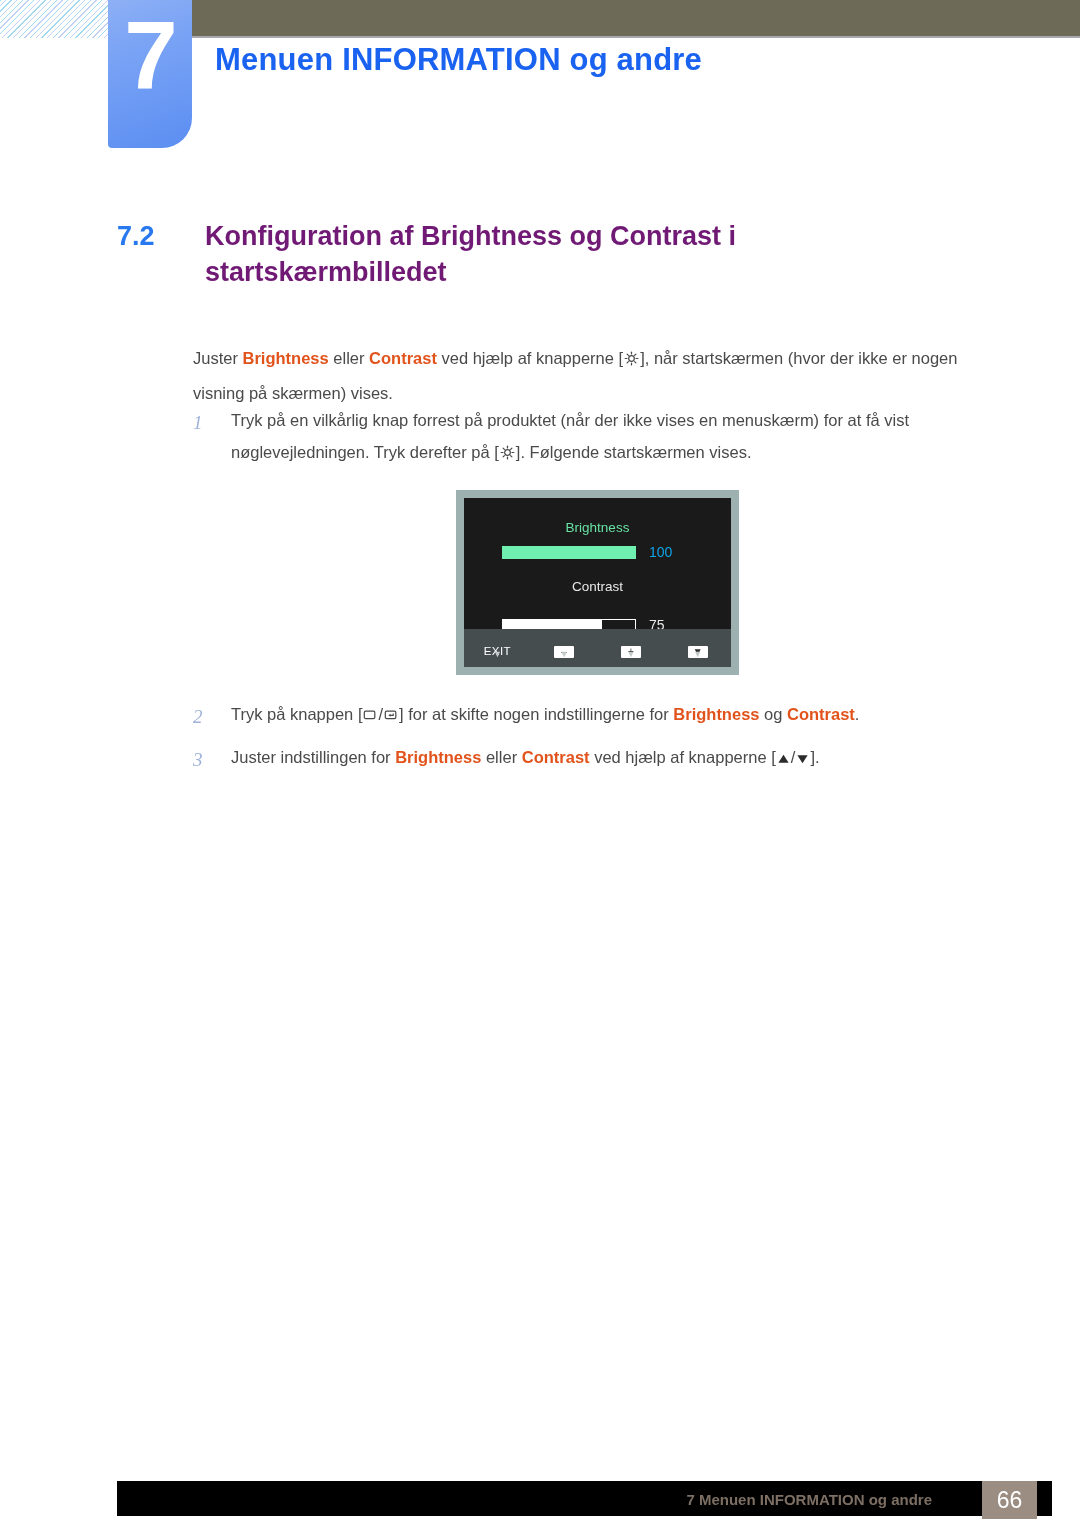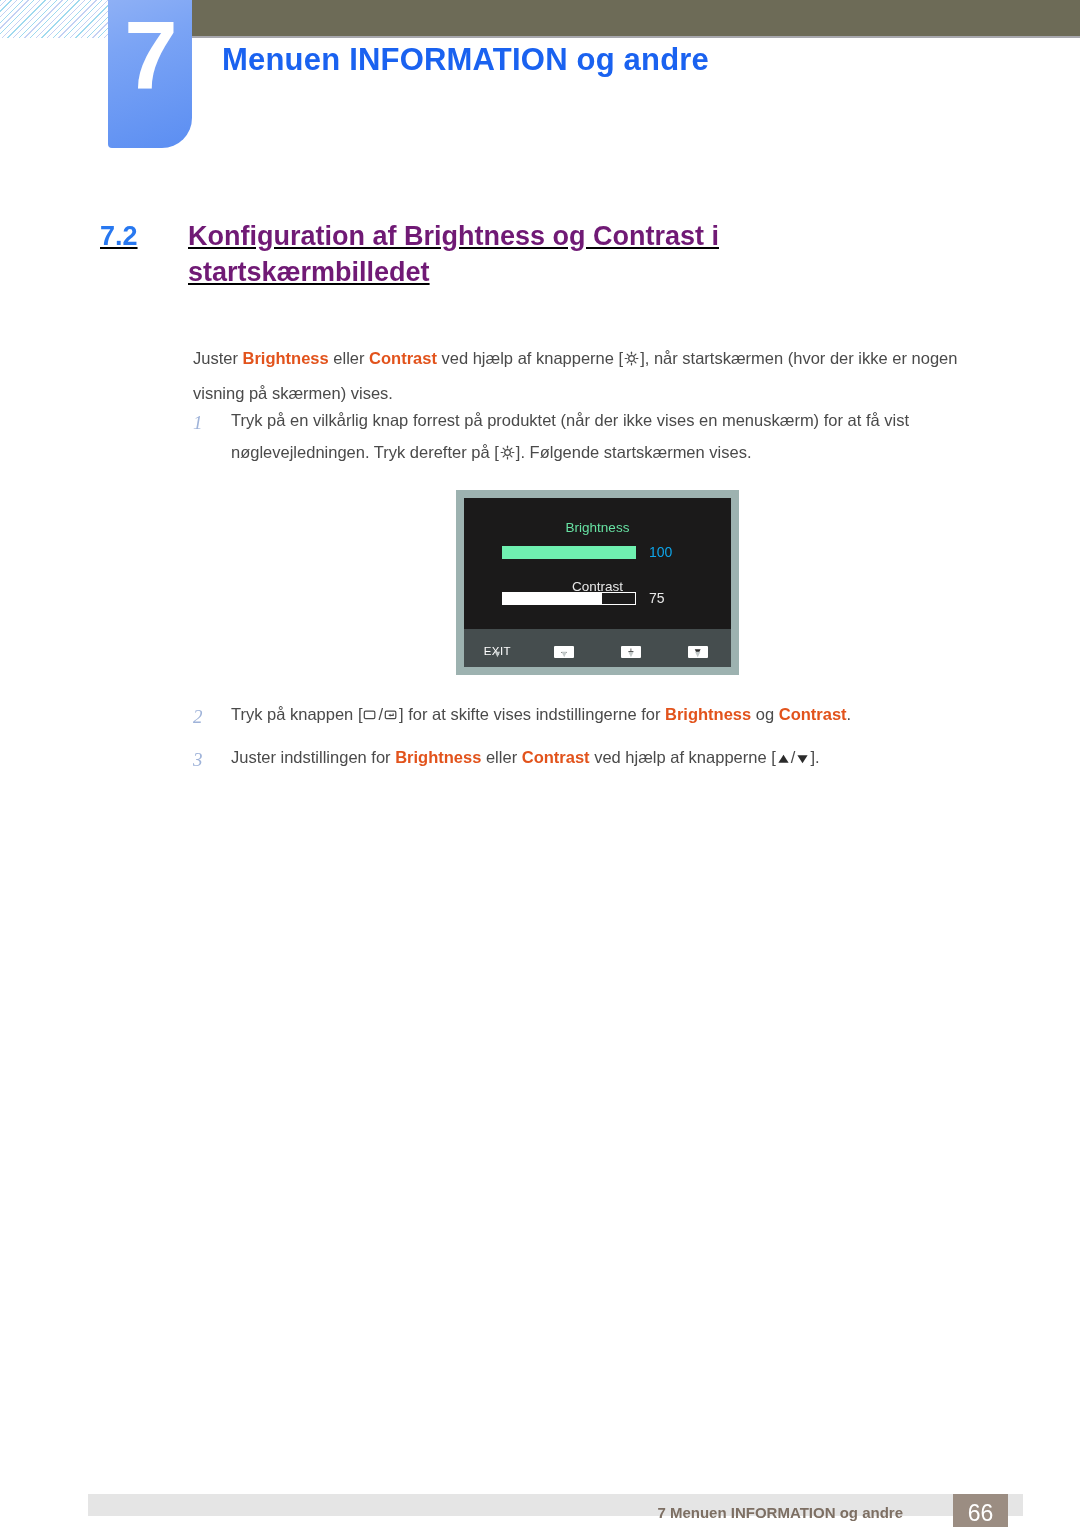--- a/index.html
+++ b/index.html
@@ -56,34 +56,33 @@
     width: 84px;
     text-align: center;
     color: #ffffff;
     font-size: 96px;
     font-weight: bold;
     line-height: 1;
     letter-spacing: -2px;
   }
   .chapter-title {
     position: absolute;
-    left: 222px; top: 42px;
+    left: 215px; top: 42px;
     color: #1a62f0;
     font-size: 31px;
     font-weight: bold;
     letter-spacing: 0.2px;
     white-space: nowrap;
   }
 
   
   .section-head {
     position: absolute;
-    left: 100px; top: 218px;
+    left: 117px; top: 218px;
     width: 720px;
-    text-decoration: underline;
   }
   .section-head-row {
     display: flex;
     align-items: flex-start;
   }
   .section-num {
     color: #2878f0;
     font-size: 27px;
     font-weight: bold;
     width: 88px;
@@ -171,21 +170,21 @@
   .osd-label.bright { top: 22px; color: #67e2a3; }
   .osd-label.contrast { top: 81px; color: #e8e8e8; }
 
   .osd-bar-row {
     position: absolute;
     left: 0; width: 100%;
     display: flex;
     align-items: center;
   }
   .osd-bar-row.bright { top: 46px; }
-  .osd-bar-row.contrast { top: 92px; }
+  .osd-bar-row.contrast { top: 119px; }
 
   .bar-track {
     margin-left: 38px;
     width: 134px;
     height: 13px;
     box-sizing: border-box;
     position: relative;
   }
   .bar-track.bright {
     background: #6ff0b0;
@@ -245,23 +244,23 @@
     top: 21px;
     color: #c3c9c9;
     font-size: 9px;
     line-height: 1;
     text-align: center;
   }
 
   
   .footer-bar {
     position: absolute;
-    left: 88px; bottom: 11px;
-    width: 935px; height: 22px;
-    background: #e5e5e5;
+    left: 117px; bottom: 11px;
+    width: 935px; height: 35px;
+    background: #000000;
   }
   .footer-text {
     position: absolute;
     right: 120px;
     top: 10px;
     color: #7d6f63;
     font-size: 15px;
     font-weight: bold;
     white-space: nowrap;
   }
@@ -377,21 +376,21 @@
 
   <div class="step">
     <div class="step-num">2</div>
     <div class="step-text">
       <span>Tryk på knappen [</span><span class="icon-inline"><svg width="14" height="13" viewBox="0 0 16 14">
             <rect x="1.5" y="2" width="12" height="8.5" rx="1.5" fill="none" stroke="#4a4a4a" stroke-width="1.4"></rect>
           </svg></span><span>/</span><span class="icon-inline"><svg width="14" height="13" viewBox="0 0 16 14">
             <rect x="1.5" y="2" width="12" height="8.5" rx="1.5" fill="none" stroke="#4a4a4a" stroke-width="1.4"></rect>
             <path d="M10.5 4.6 v2.2 h-4" fill="none" stroke="#4a4a4a" stroke-width="1.3"></path>
             <path d="M7.4 5.1 L5 6.8 L7.4 8.5 z" fill="#4a4a4a"></path>
-          </svg></span><span>] for at skifte vises indstillingerne for </span><span class="kw">Brightness</span><span> og </span><span class="kw">Contrast</span><span>.</span>
+          </svg></span><span>] for at skifte nogen indstillingerne for </span><span class="kw">Brightness</span><span> og </span><span class="kw">Contrast</span><span>.</span>
     </div>
   </div>
 
   <div class="step">
     <div class="step-num">3</div>
     <div class="step-text">
       <span>Juster indstillingen for </span><span class="kw">Brightness</span><span> eller </span><span class="kw">Contrast</span><span> ved hjælp af knapperne [</span><span class="icon-inline"><svg width="13" height="12" viewBox="0 0 14 12">
             <path d="M7 1.5 L12.5 10 L1.5 10 z" fill="#2b2b2b"></path>
           </svg></span><span>/</span><span class="icon-inline"><svg width="13" height="12" viewBox="0 0 14 12">
             <path d="M7 10.5 L12.5 2 L1.5 2 z" fill="#2b2b2b"></path>

